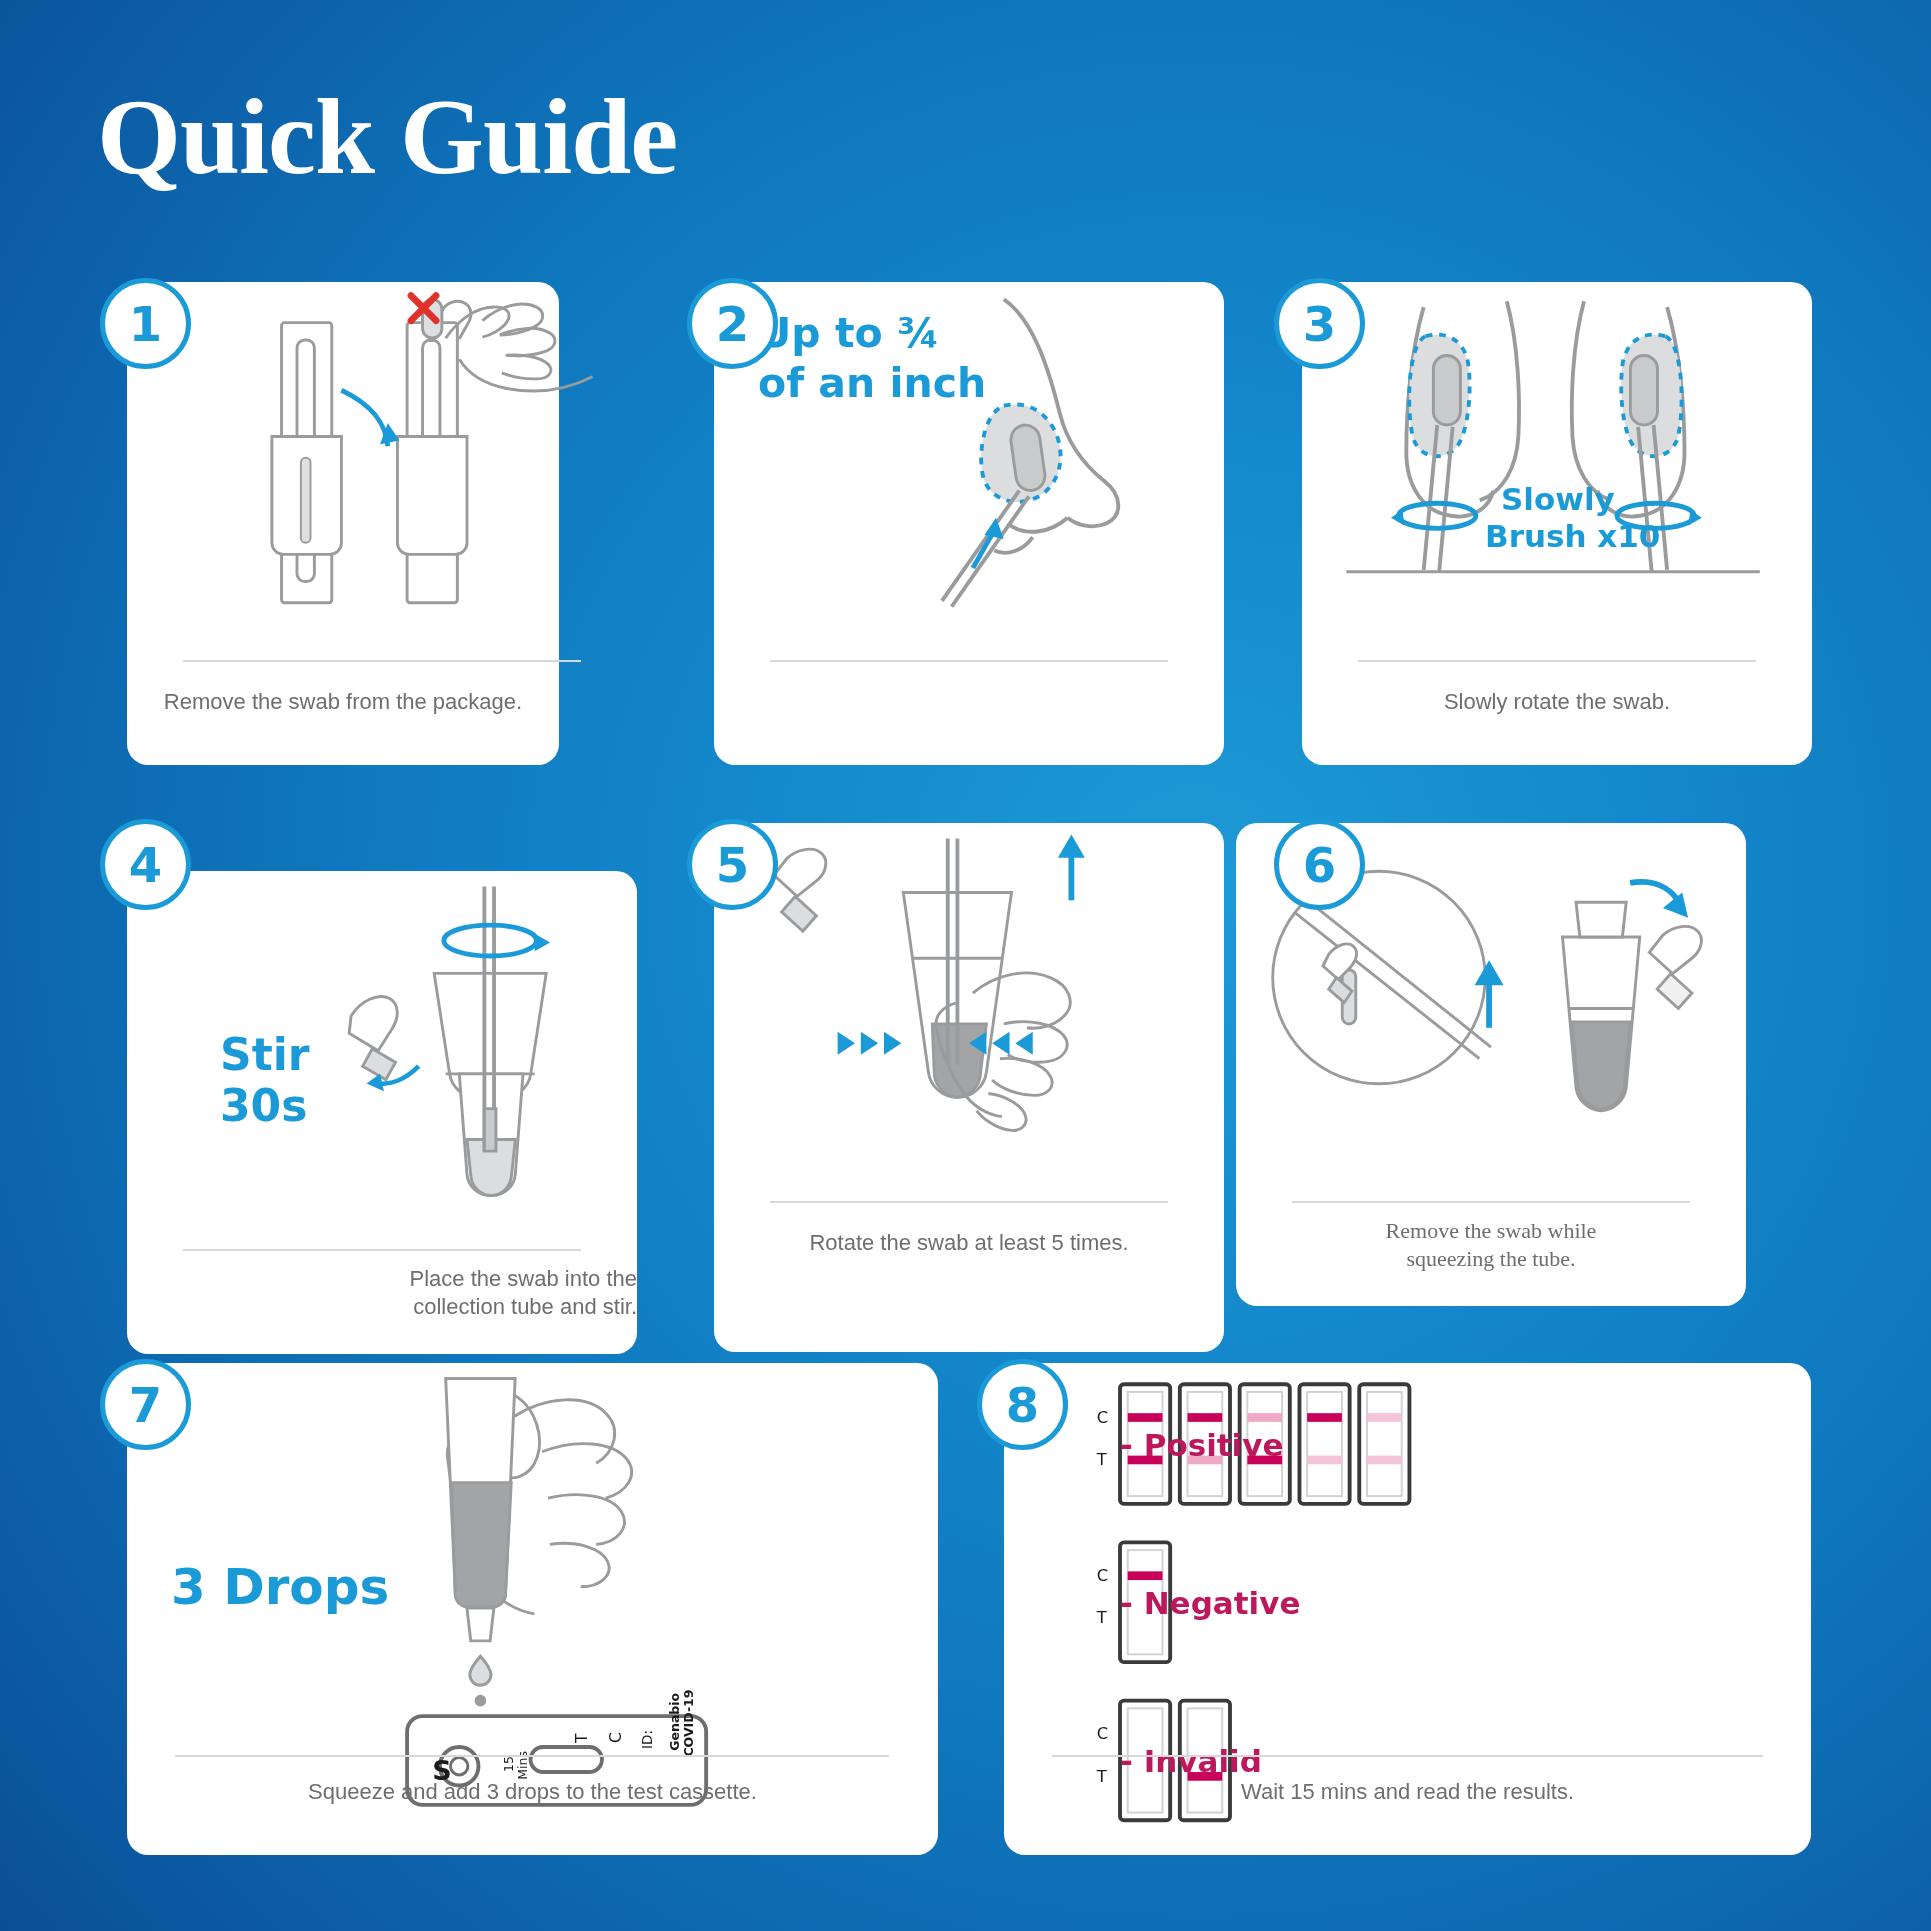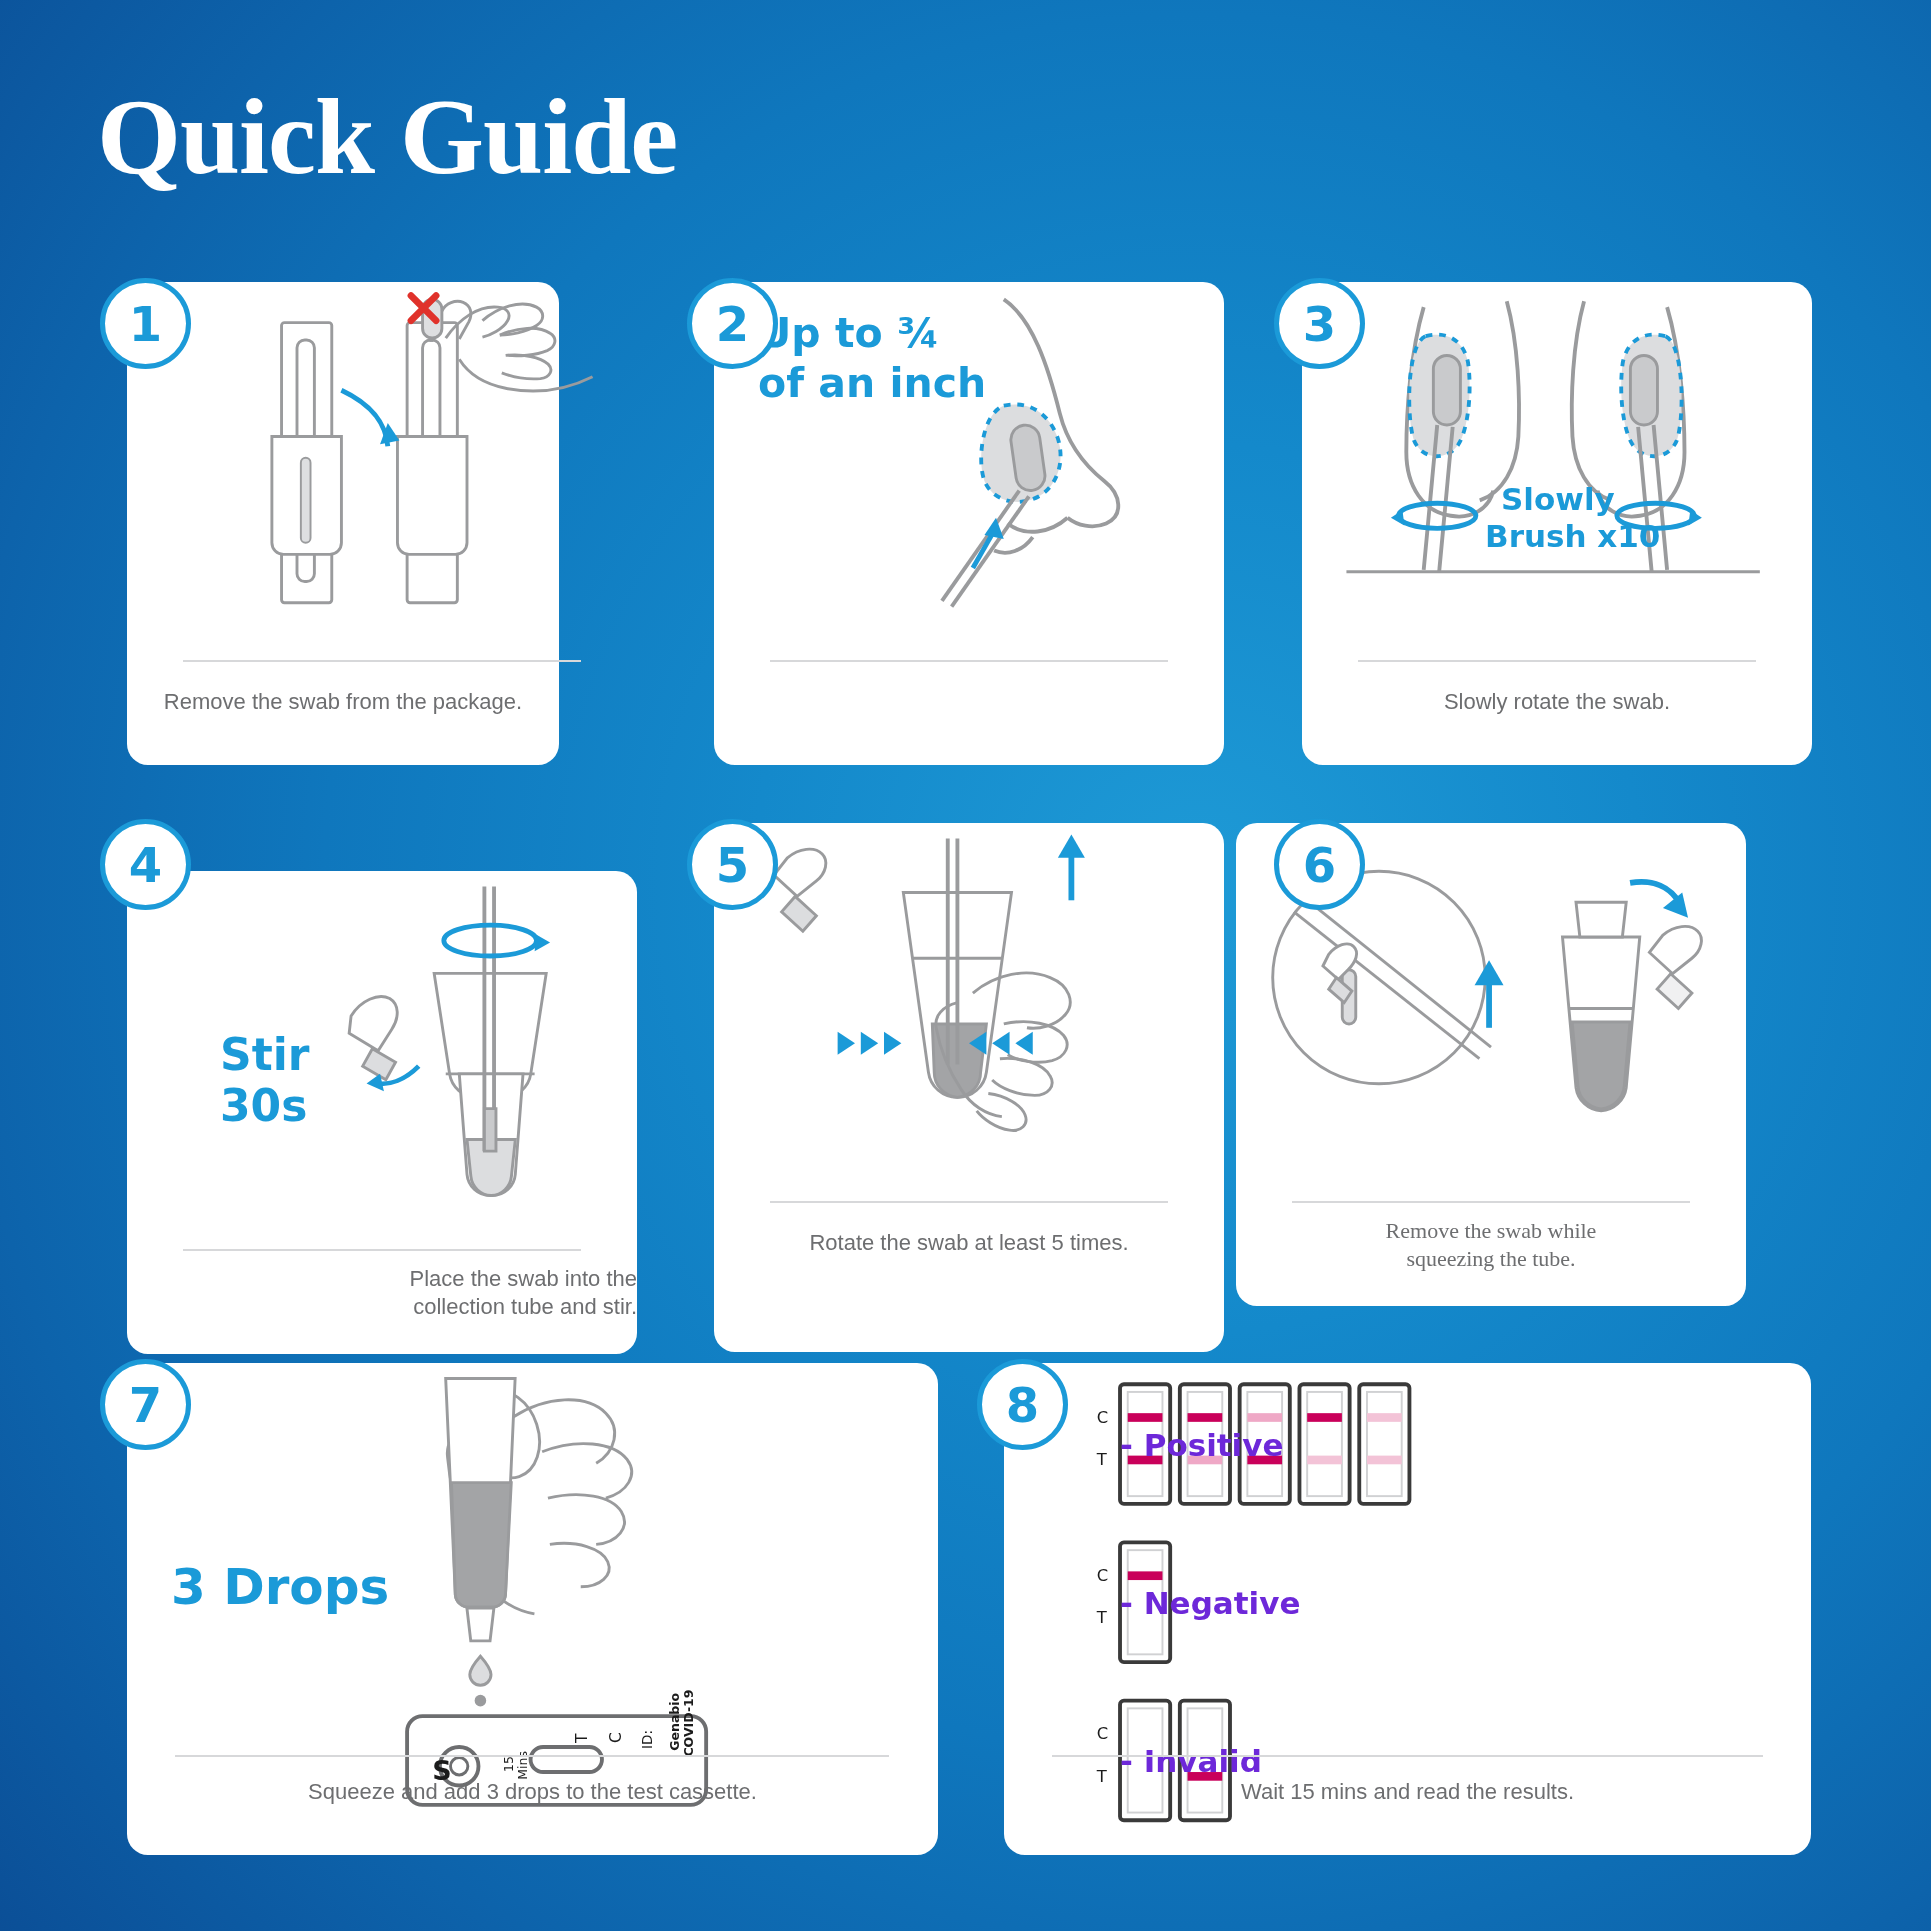--- a/index.html
+++ b/index.html
@@ -35,21 +35,21 @@
   }
   .rule{position:absolute;height:1.9px;background:#d7d8da;}
   .bluetext{
     position:absolute;color:#1b9ad8;font-weight:bold;
     font-family:"DejaVu Sans", sans-serif;
   }
   .art{position:absolute;inset:0;}
   svg{display:block;overflow:visible;}
 
   .res-label{
-    position:absolute;color:#6d28d9;font-size:31px;font-weight:bold;
+    position:absolute;color:#be185d;font-size:31px;font-weight:bold;
     font-family:"DejaVu Sans", sans-serif;white-space:nowrap;
   }
 </style>
 </head>
 <body>
 
 <div class="page">
 
   <div class="title">Quick Guide</div>
 

